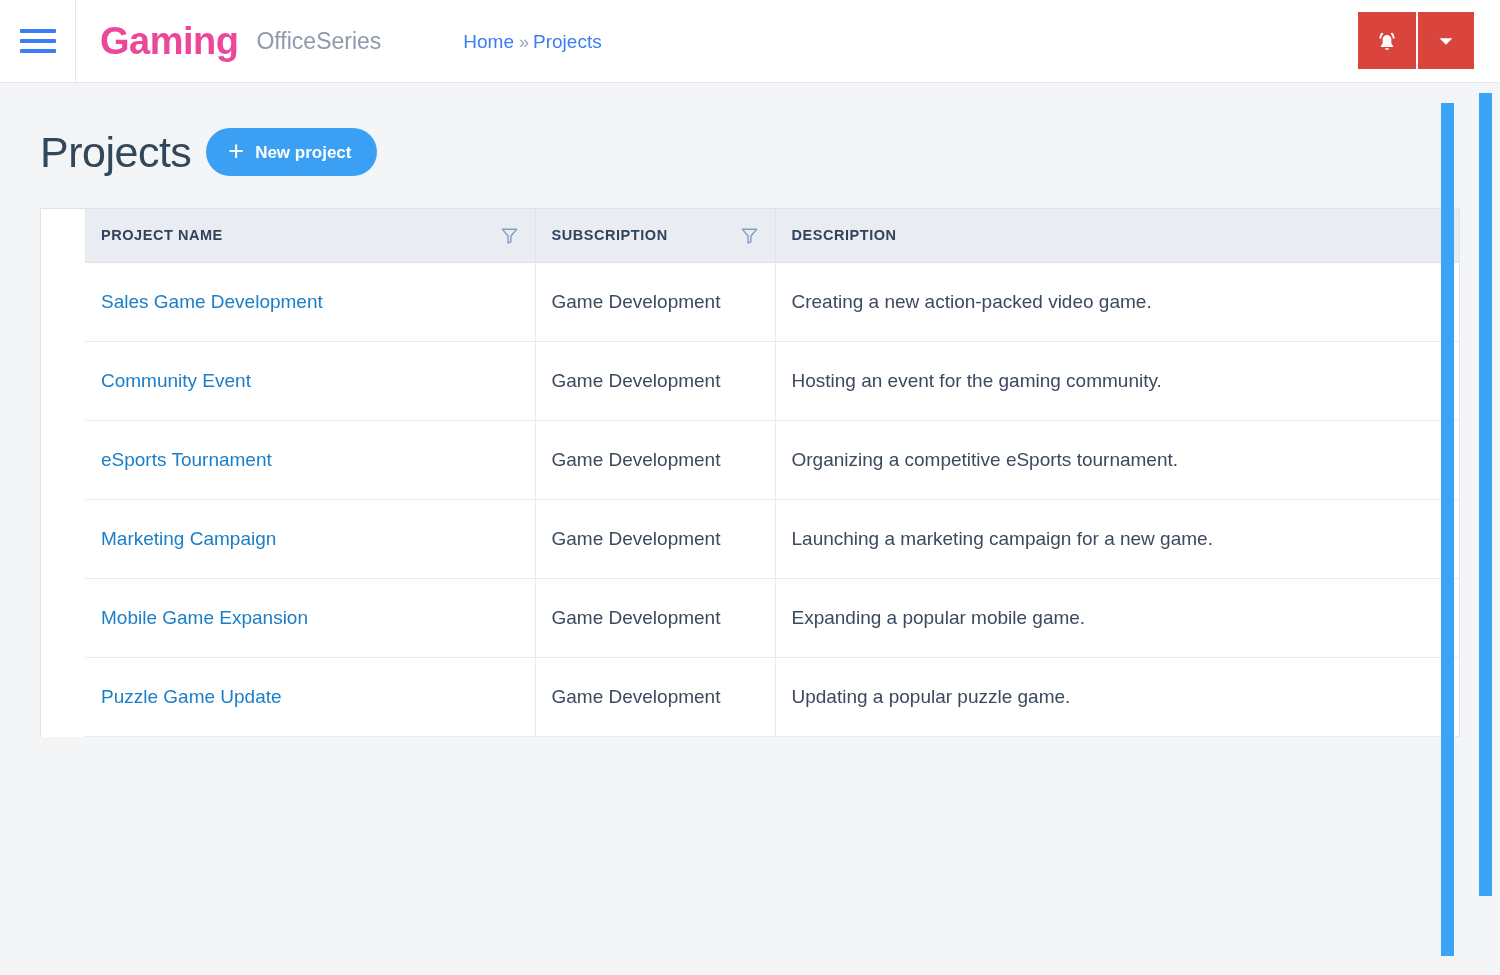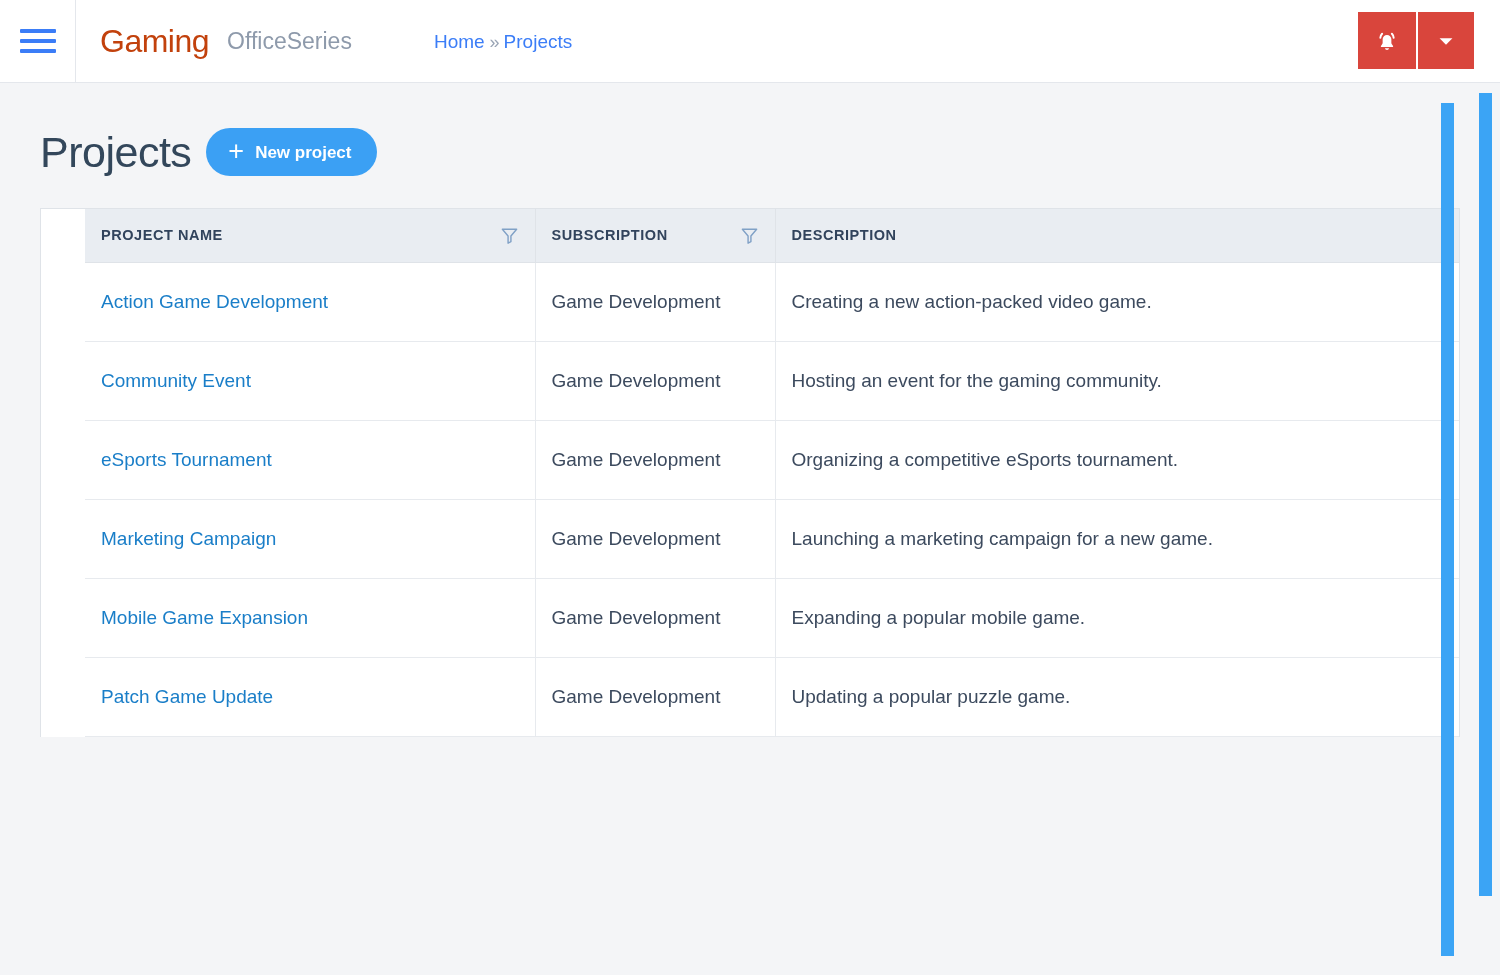--- a/index.html
+++ b/index.html
@@ -41,23 +41,23 @@
   }
   .hamburger span {
     display: block;
     width: 36px;
     height: 4px;
     background: #3b7df7;
     border-radius: 1px;
   }
 
   .brand {
-    font-size: 32px;
-    font-weight: normal;
-    color: #c2410c;
+    font-size: 38px;
+    font-weight: bold;
+    color: #ec4899;
     letter-spacing: -0.5px;
     line-height: 1;
     cursor: pointer;
   }
 
   .brand-sub {
     font-size: 23px;
     color: #8e9aab;
     margin-left: 18px;
     line-height: 1;
@@ -302,21 +302,21 @@
           </th>
           <th>
             <div class="th-inner">
               <span>DESCRIPTION</span>
             </div>
           </th>
         </tr>
       </thead>
       <tbody>
         <tr>
-          <td class="col-name"><a>Action Game Development</a></td>
+          <td class="col-name"><a>Sales Game Development</a></td>
           <td>Game Development</td>
           <td>Creating a new action-packed video game.</td>
         </tr>
         <tr>
           <td class="col-name"><a>Community Event</a></td>
           <td>Game Development</td>
           <td>Hosting an event for the gaming community.</td>
         </tr>
         <tr>
           <td class="col-name"><a>eSports Tournament</a></td>
@@ -327,21 +327,21 @@
           <td class="col-name"><a>Marketing Campaign</a></td>
           <td>Game Development</td>
           <td>Launching a marketing campaign for a new game.</td>
         </tr>
         <tr>
           <td class="col-name"><a>Mobile Game Expansion</a></td>
           <td>Game Development</td>
           <td>Expanding a popular mobile game.</td>
         </tr>
         <tr>
-          <td class="col-name"><a>Patch Game Update</a></td>
+          <td class="col-name"><a>Puzzle Game Update</a></td>
           <td>Game Development</td>
           <td>Updating a popular puzzle game.</td>
         </tr>
       </tbody>
     </table>
   </div>
 </div>
 
 <div class="scrollbar sb-inner"></div>
 <div class="scrollbar sb-outer"></div>

